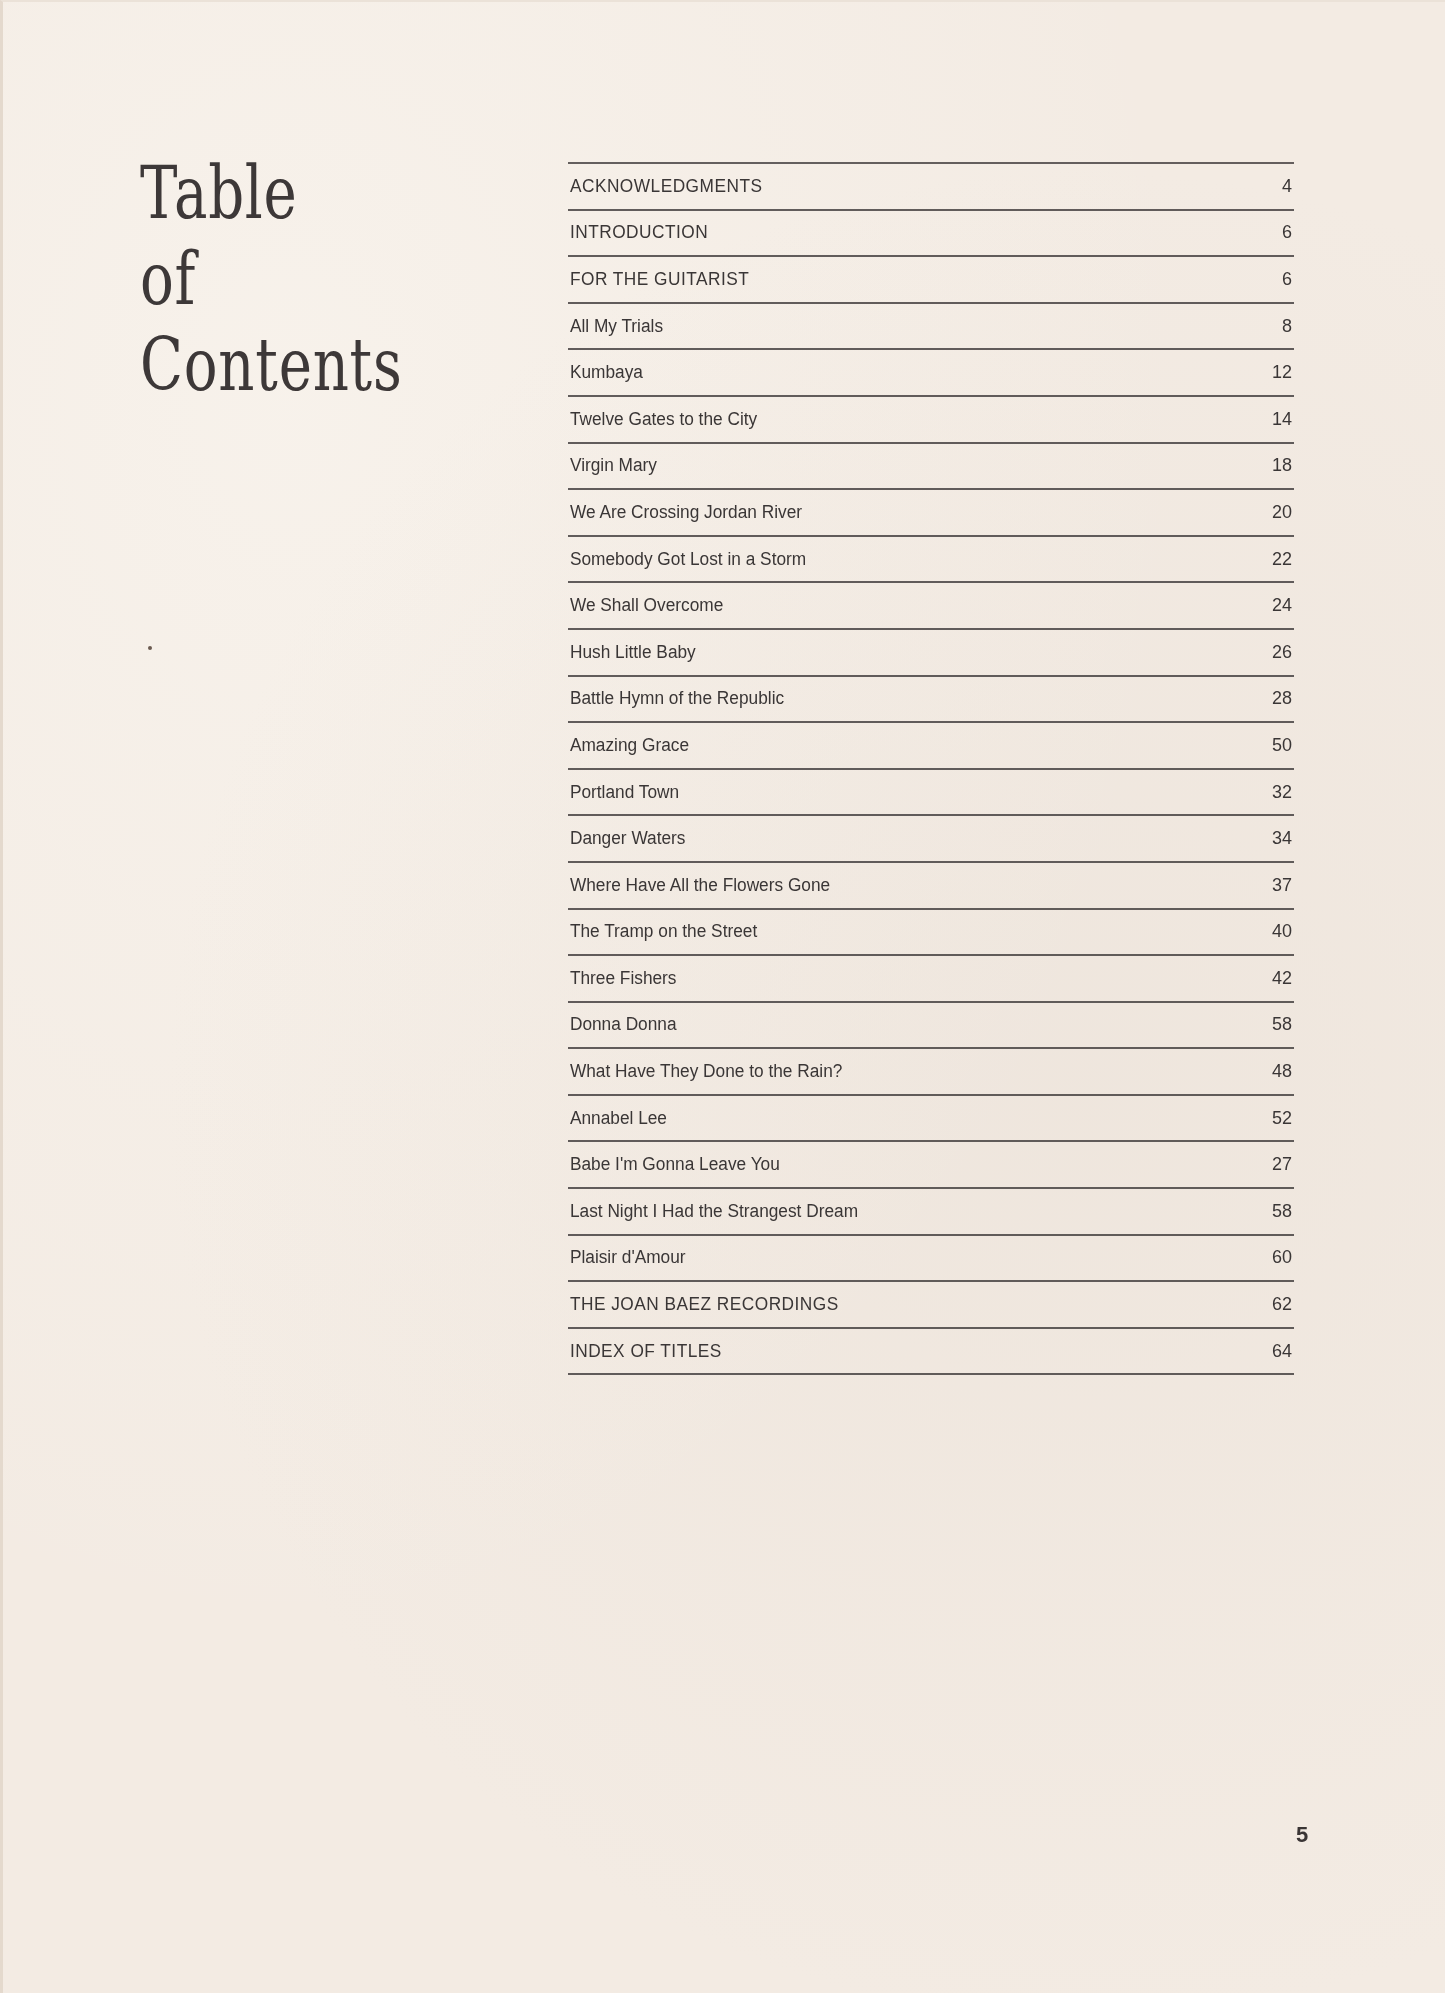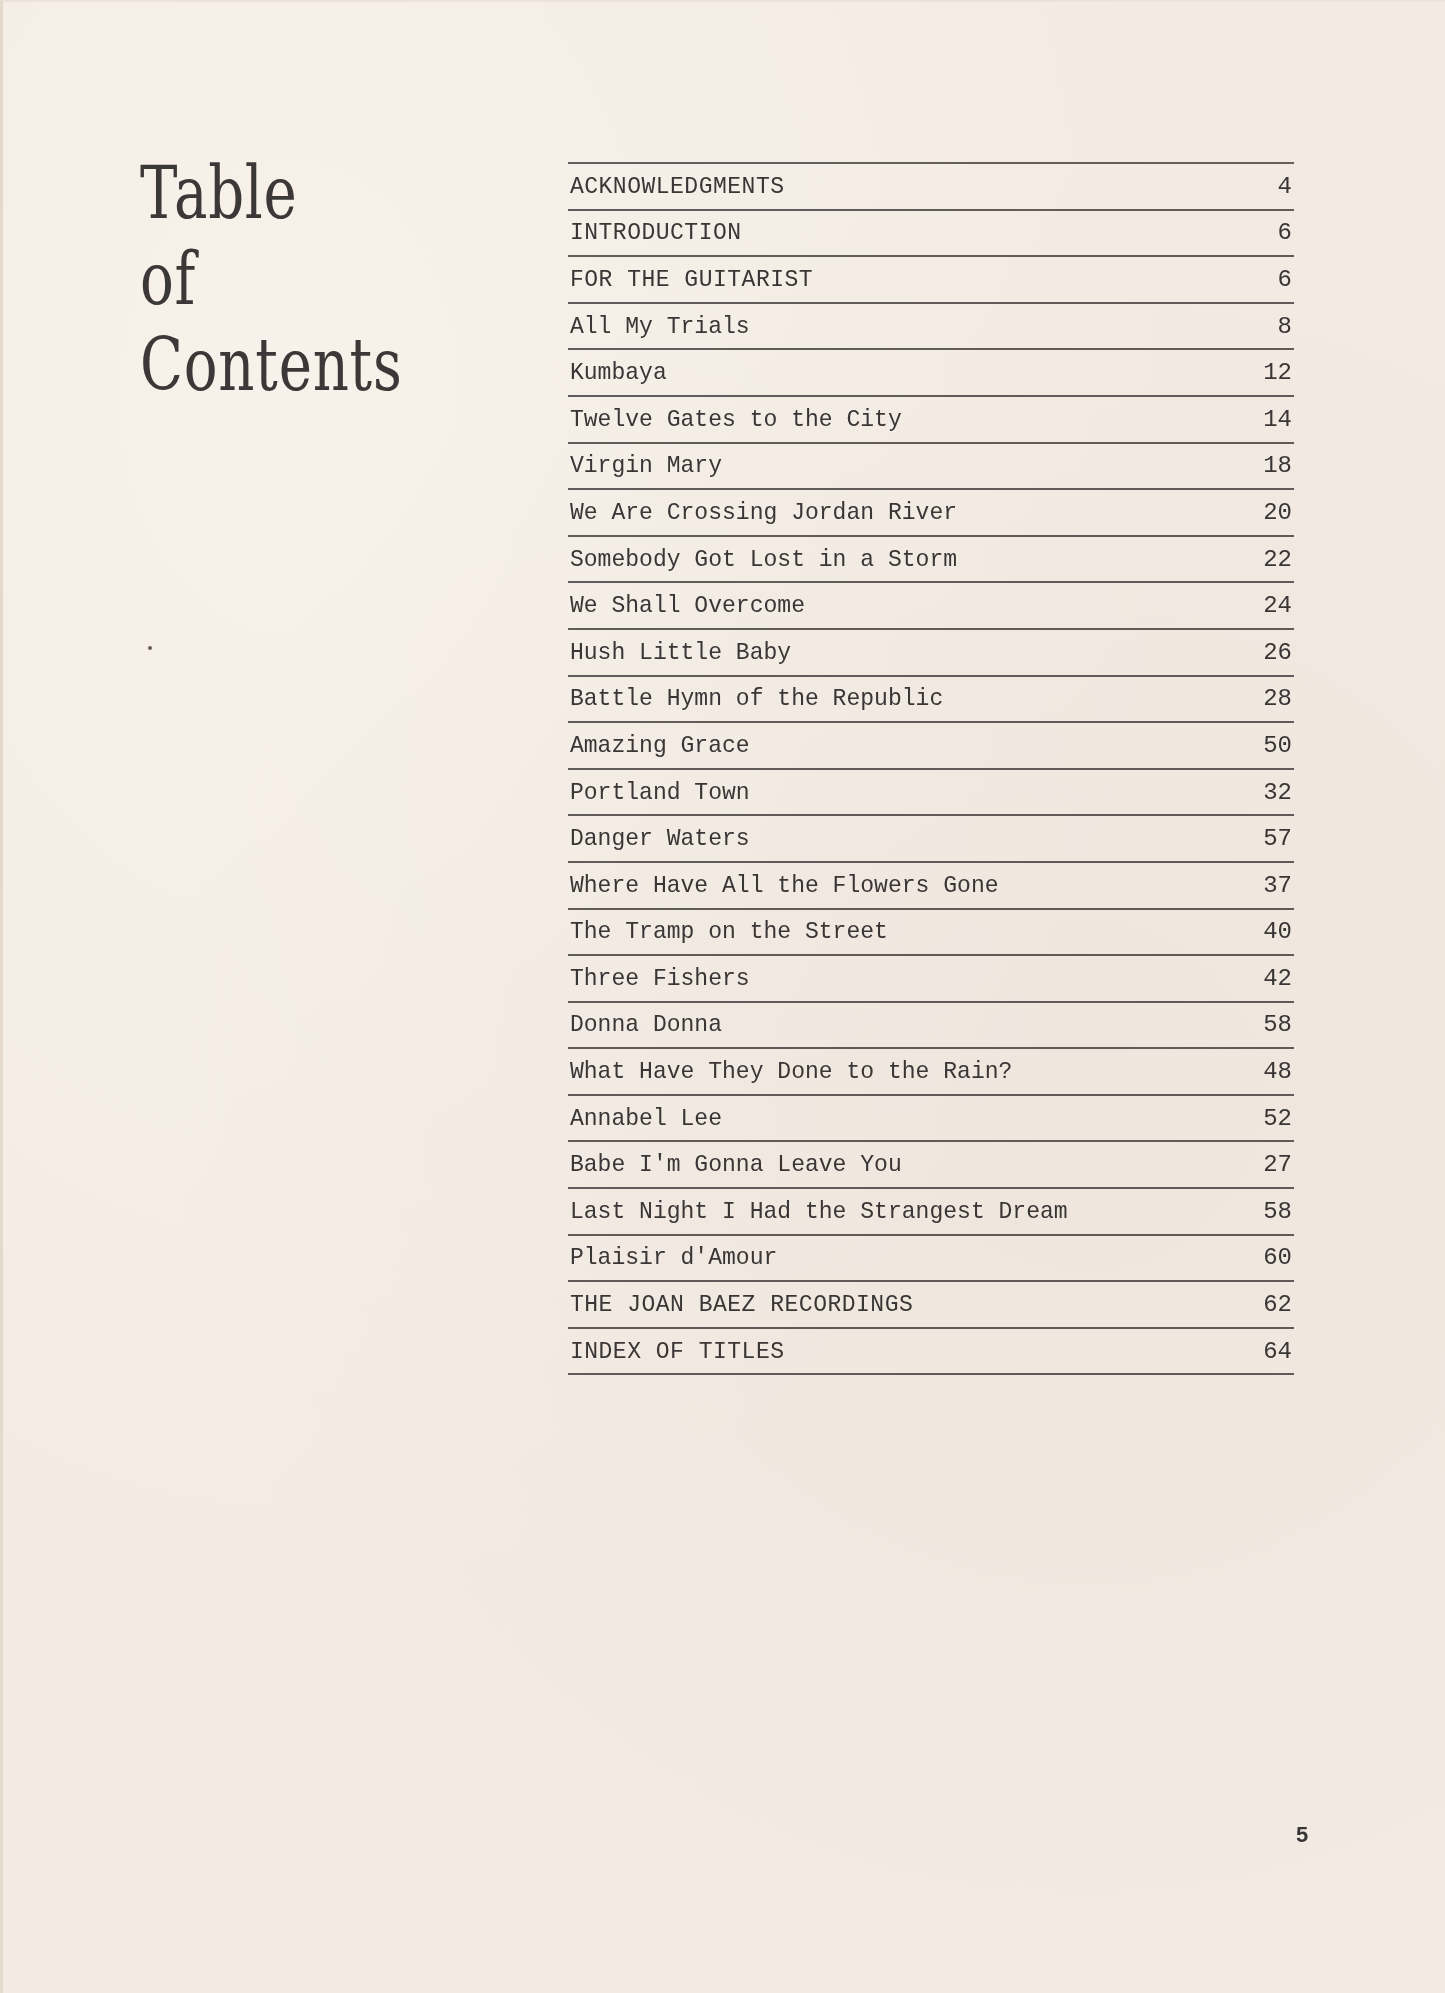--- a/index.html
+++ b/index.html
@@ -25,22 +25,22 @@
     letter-spacing: 1px;
   }
   .title span { display: block; }
   .toc {
     position: absolute; left: 568px; top: 162px; width: 726px;
   }
   .toc-rule { height: 2px; background: #4a4545; opacity: 0.85; }
   .toc-row {
     height: 44.6px; display: flex; align-items: center; justify-content: space-between;
     border-bottom: 2px solid rgba(70,66,66,0.85);
-    font-family: Liberation Mono, monospace;
-    font-size: 24px; color: #3a3636;
+    font-family: Liberation Sans, sans-serif;
+    font-size: 18px; color: #3a3636;
     box-sizing: content-box;
     text-align: right;
   }
   .toc-row .label { padding-left: 2px; transform: scaleX(0.96); transform-origin: left center; white-space: nowrap; }
   .toc-row .label.caps { letter-spacing: 0.5px; }
   .toc-row .page { padding-right: 2px; }
   .page-number {
     position: absolute; left: 1296px; top: 1822px;
     font-family: "Liberation Sans", sans-serif; font-weight: bold;
     font-size: 22px; color: #3a3535;
@@ -112,21 +112,21 @@
       <div class="toc-row">
         <span class="label">Amazing Grace</span>
         <span class="page">50</span>
       </div>
       <div class="toc-row">
         <span class="label">Portland Town</span>
         <span class="page">32</span>
       </div>
       <div class="toc-row">
         <span class="label">Danger Waters</span>
-        <span class="page">57</span>
+        <span class="page">34</span>
       </div>
       <div class="toc-row">
         <span class="label">Where Have All the Flowers Gone</span>
         <span class="page">37</span>
       </div>
       <div class="toc-row">
         <span class="label">The Tramp on the Street</span>
         <span class="page">40</span>
       </div>
       <div class="toc-row">

